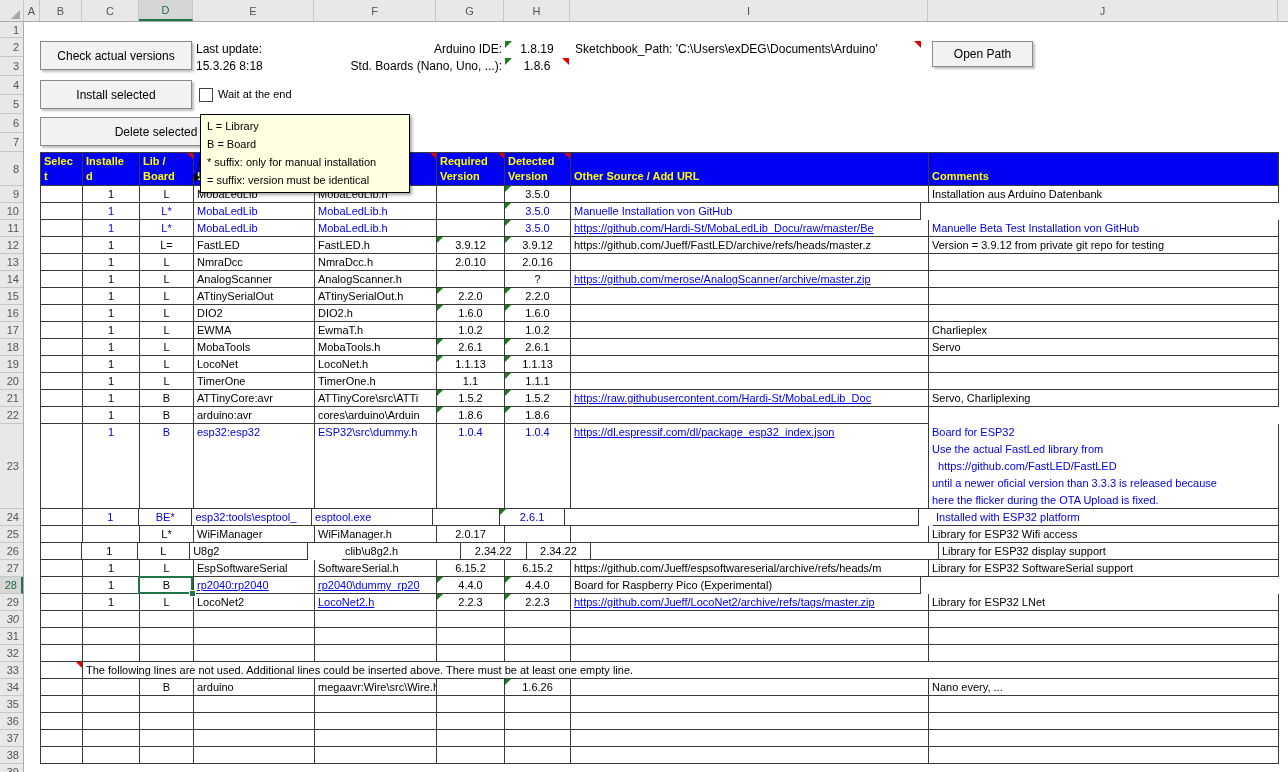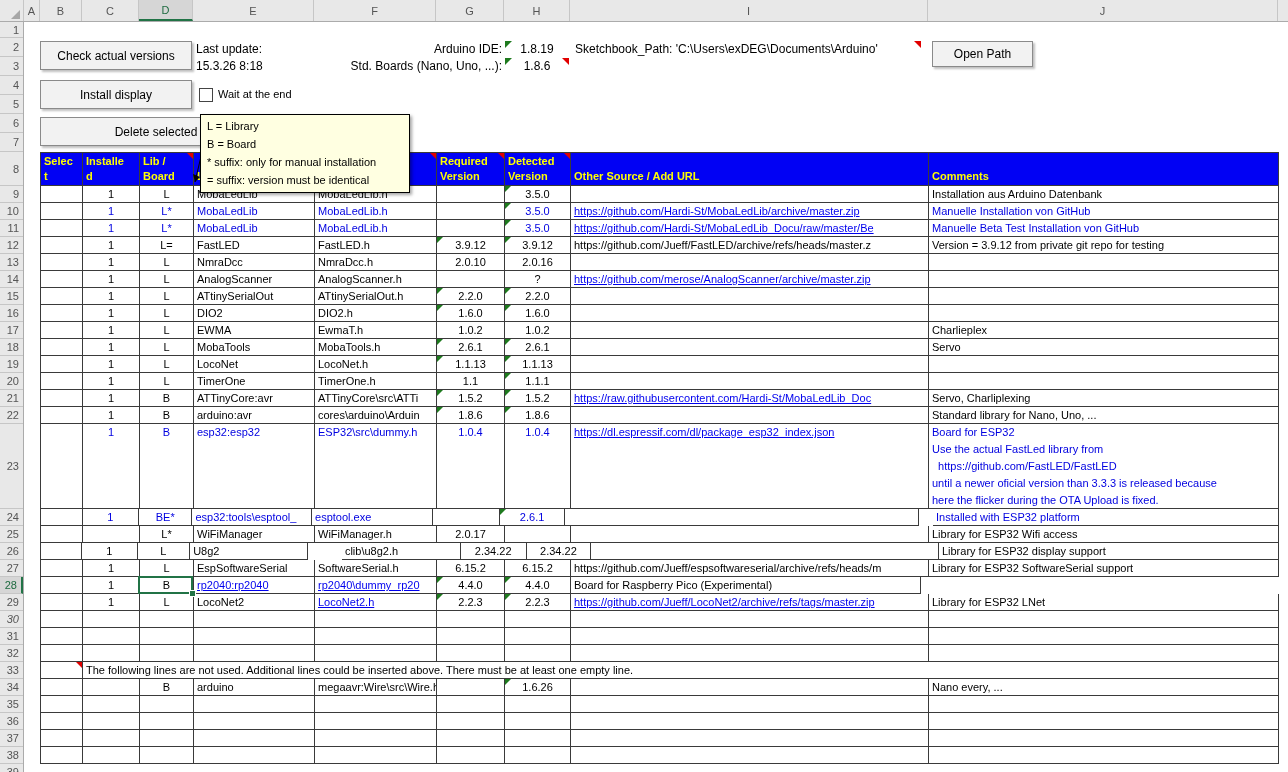--- a/index.html
+++ b/index.html
@@ -143,21 +143,20 @@
         <div class="c " style="width: 350px;">Installation aus Arduino Datenbank</div>
       </div>
       <div class="trow" style="top: 203px; height: 17px; width: 1239px;">
         <div class="c " style="width: 42px;"></div>
         <div class="c ctr bluetx" style="width: 57px;">1</div>
         <div class="c ctr bluetx" style="width: 54px;">L*</div>
         <div class="c  bluetx" style="width: 121px;">MobaLedLib</div>
         <div class="c  bluetx" style="width: 122px;">MobaLedLib.h</div>
         <div class="c ctr bluetx" style="width: 68px;"></div>
         <div class="c ctr bluetx" style="width: 66px;">3.5.0<div class="gtri"></div></div>
-        <div class="c lnk" style="width: 358px;">https://github.com/Hardi-St/MobaLedLib/archive/master.zip</div>
         <div class="c  bluetx" style="width: 350px;">Manuelle Installation von GitHub</div>
       </div>
       <div class="trow" style="top: 220px; height: 17px; width: 1239px;">
         <div class="c " style="width: 42px;"></div>
         <div class="c ctr bluetx" style="width: 57px;">1</div>
         <div class="c ctr bluetx" style="width: 54px;">L*</div>
         <div class="c  bluetx" style="width: 121px;">MobaLedLib</div>
         <div class="c  bluetx" style="width: 122px;">MobaLedLib.h</div>
         <div class="c ctr bluetx" style="width: 68px;"></div>
         <div class="c ctr bluetx" style="width: 66px;">3.5.0<div class="gtri"></div></div>
@@ -276,21 +275,20 @@
       </div>
       <div class="trow" style="top: 407px; height: 17px; width: 1239px;">
         <div class="c " style="width: 42px;"></div>
         <div class="c ctr" style="width: 57px;">1</div>
         <div class="c ctr" style="width: 54px;">B</div>
         <div class="c " style="width: 121px;">arduino:avr</div>
         <div class="c " style="width: 122px;">cores\arduino\Arduin</div>
         <div class="c ctr" style="width: 68px;">1.8.6<div class="gtri"></div></div>
         <div class="c ctr" style="width: 66px;">1.8.6<div class="gtri"></div></div>
         <div class="c " style="width: 358px;"></div>
-        <div class="c " style="width: 350px;">Standard library for Nano, Uno, ...</div>
       </div>
       <div class="trow" style="top: 424px; height: 85px; width: 1239px;">
         <div class="c " style="width: 42px;"></div>
         <div class="c ctr bluetx" style="width: 57px;">1</div>
         <div class="c ctr bluetx" style="width: 54px;">B</div>
         <div class="c  bluetx" style="width: 121px;">esp32:esp32</div>
         <div class="c  bluetx" style="width: 122px;">ESP32\src\dummy.h</div>
         <div class="c ctr bluetx" style="width: 68px;">1.0.4</div>
         <div class="c ctr bluetx" style="width: 66px;">1.0.4</div>
         <div class="c lnk" style="width: 358px;">https://dl.espressif.com/dl/package_esp32_index.json</div>
@@ -455,21 +453,21 @@
       </div>
       <div class="trow" style="top: 662px; height: 17px; width: 1239px;">
         <div class="c " style="width: 42px;">
           <div class="rtri"></div>
         </div>
         <div class="c" style="width: 1196px;">The following lines are not used. Additional lines could be inserted above. There must be at least one empty line.</div>
       </div>
     </div>
 
   <div class="xbtn" style="left:40px;top:41px;width:150px;height:27px;">Check actual versions</div>
-  <div class="xbtn" style="left:40px;top:80px;width:150px;height:27px;">Install display</div>
+  <div class="xbtn" style="left:40px;top:80px;width:150px;height:27px;">Install selected</div>
   <div class="xbtn" style="left:40px;top:117px;width:150px;height:27px;padding-left:40px;">Delete selected</div>
 
   <div class="toplbl" style="left:196px;top:42px;">Last update:</div>
   <div class="toplbl" style="left:196px;top:59px;">15.3.26 8:18</div>
 
   <div class="toplbl" style="left:332px;top:42px;width:170px;text-align:right;">Arduino IDE:</div>
   <div class="toplbl" style="left:504px;top:42px;width:66px;text-align:center;">1.8.19</div>
   <div class="gtri-abs" style="left:505px;top:41px;"></div>
 
   <div class="toplbl" style="left:332px;top:59px;width:170px;text-align:right;">Std. Boards (Nano, Uno, ...):</div>

